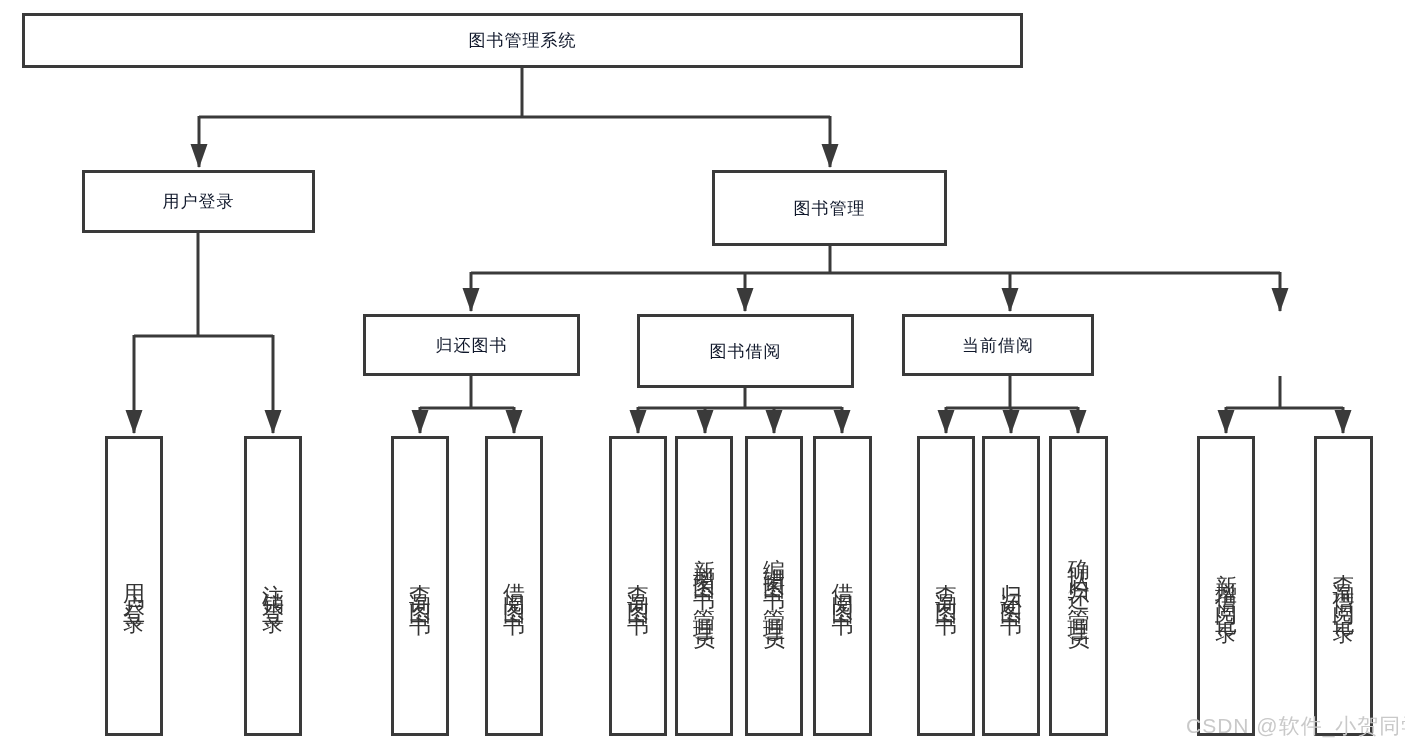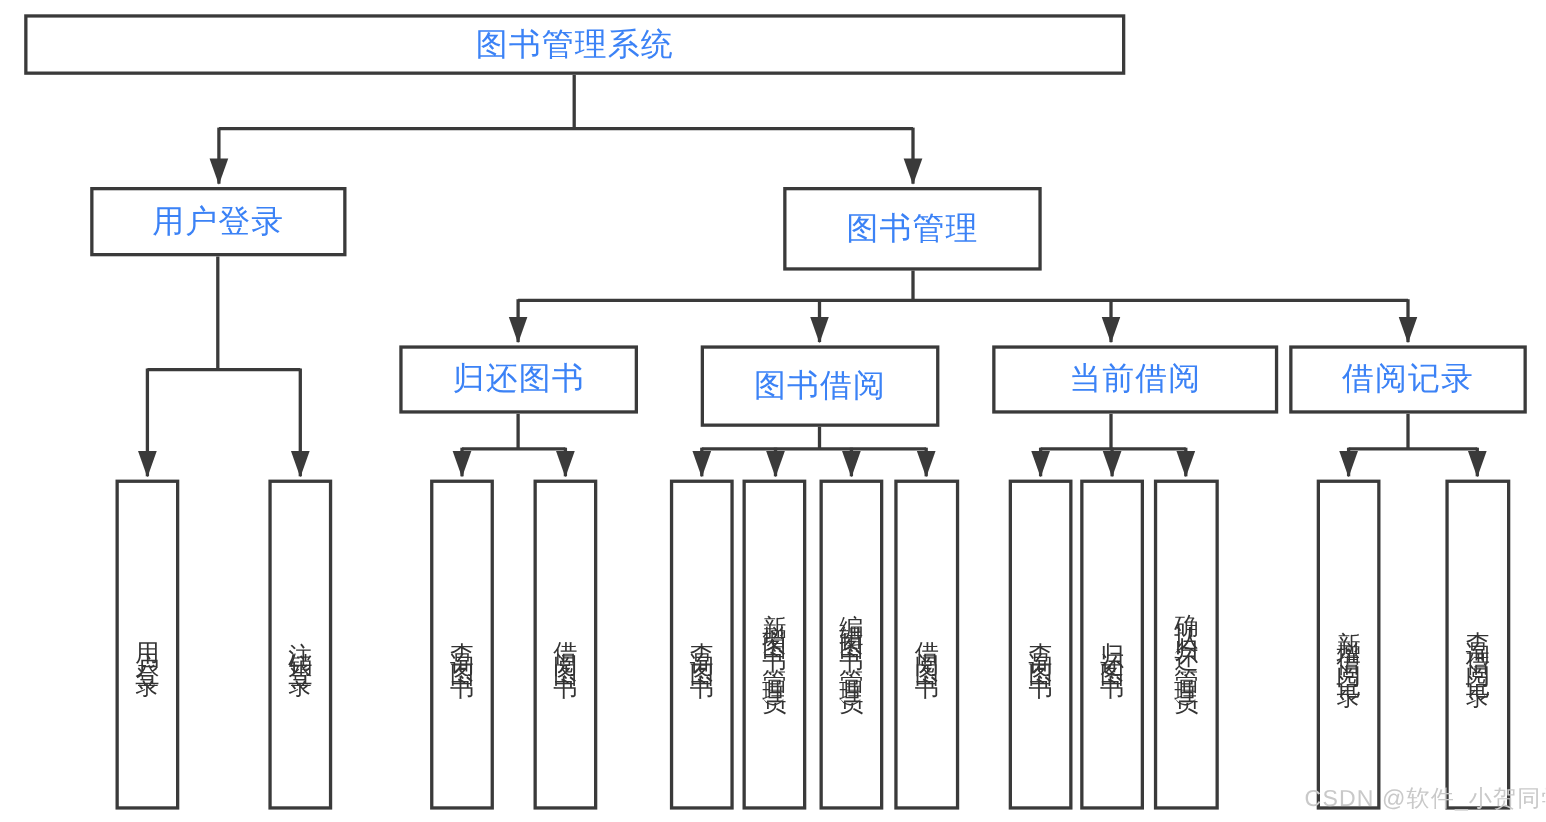--- a/index.html
+++ b/index.html
@@ -26,24 +26,24 @@
   .node {
     position: absolute;
     box-sizing: border-box;
     border: 3px solid #3a3a3a;
     background: #ffffff;
     display: flex;
     align-items: center;
     justify-content: center;
   }
   .hlabel {
-    font-size: 29px;
+    font-size: 17px;
     letter-spacing: 1px;
     white-space: nowrap;
-    color: #3b82f6;
+    color: #0f172a;
   }
   .leaf .vlabel {
     writing-mode: vertical-rl;
     font-size: 22px;
     letter-spacing: 10px;
     line-height: 1;
     white-space: nowrap;
     color: #333333;
   }
   .watermark {
@@ -54,21 +54,21 @@
     color: #c9c9c9;
     white-space: nowrap;
     letter-spacing: 1px;
   }
   
   .n-root   { left: 22px;  top: 13px;  width: 1001px; height: 55px; }
   .n-login  { left: 82px;  top: 170px; width: 233px;  height: 63px; }
   .n-mgmt   { left: 712px; top: 170px; width: 235px;  height: 76px; }
   .n-newrec { left: 363px; top: 314px; width: 217px;  height: 62px; }
   .n-borrow { left: 637px; top: 314px; width: 217px;  height: 74px; }
-  .n-curr   { left: 902px; top: 314px; width: 260px;  height: 62px; }
+  .n-curr   { left: 902px; top: 314px; width: 192px;  height: 62px; }
   .n-record { left: 1172px;top: 314px; width: 216px;  height: 62px; }
   .leaf { top: 436px; width: 58px; height: 300px; }
   .l1  { left: 105px; }
   .l2  { left: 244px; }
   .l3  { left: 391px; }
   .l4  { left: 485px; }
   .l5  { left: 609px; }
   .l6  { left: 675px; }
   .l7  { left: 745px; }
   .l8  { left: 813px; width: 59px; }
@@ -146,23 +146,20 @@
 
   <div class="node n-newrec">
     <span class="hlabel">归还图书</span>
   </div>
   <div class="node n-borrow">
     <span class="hlabel">图书借阅</span>
   </div>
   <div class="node n-curr">
     <span class="hlabel">当前借阅</span>
   </div>
-  <div class="node n-record">
-    <span class="hlabel">借阅记录</span>
-  </div>
 
   <div class="node leaf l1">
     <span class="vlabel">用户登录</span>
   </div>
   <div class="node leaf l2">
     <span class="vlabel">注销登录</span>
   </div>
   <div class="node leaf l3">
     <span class="vlabel">查询图书</span>
   </div>

